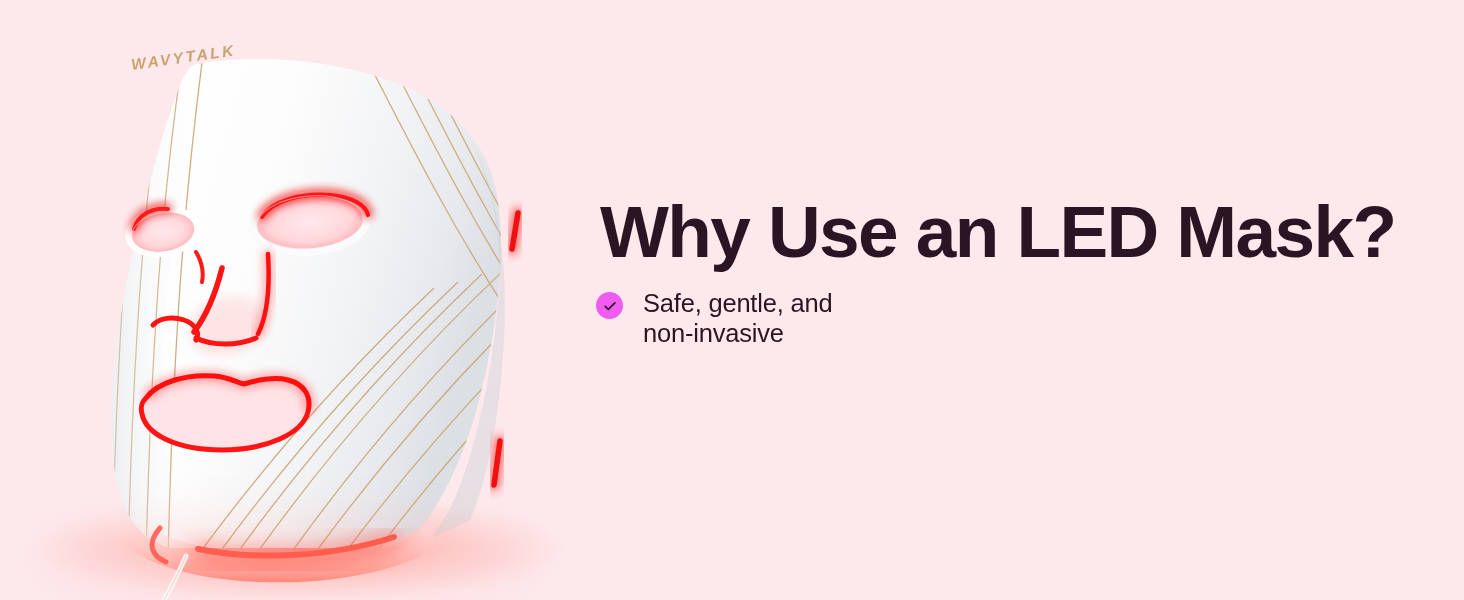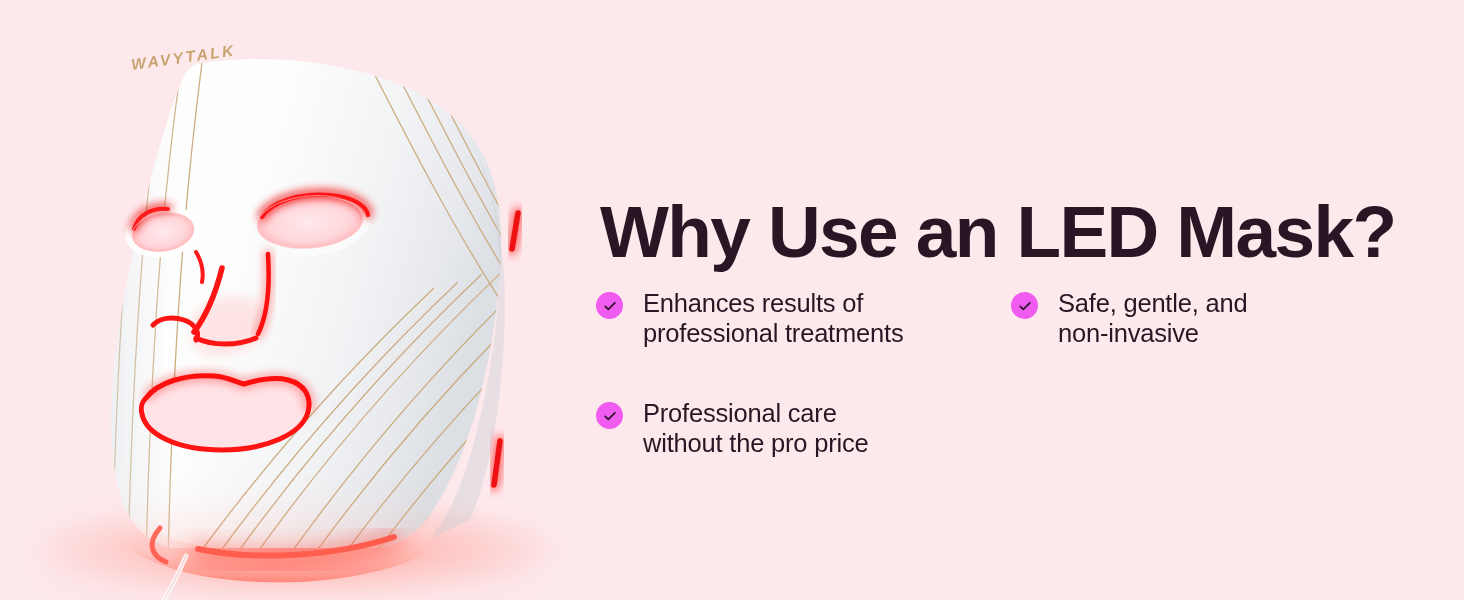--- a/index.html
+++ b/index.html
@@ -262,46 +262,28 @@
       <ellipse cx="290" cy="556" rx="250" ry="40" fill="#ff9a92" opacity="0.18" filter="url(#blurLg)"></ellipse>
     </svg>
   </div>
 
   <div id="copy">
 
     <h1 id="headline">Why Use an LED Mask?</h1>
 
     <div id="benefits">
 
-      <div class="benefit">
-        <span class="check-badge">
-          <svg viewBox="0 0 16 16" aria-hidden="true">
-            <path d="M3.2 8.3 L6.3 11.3 L12.9 4.8" fill="none" stroke="#2b1524" stroke-width="1.7" stroke-linecap="round" stroke-linejoin="round"></path>
-          </svg>
-        </span>
-        <span class="benefit-text">Enhances results of
-professional treatments</span>
-      </div>
 
       <div class="benefit">
         <span class="check-badge">
           <svg viewBox="0 0 16 16" aria-hidden="true">
             <path d="M3.2 8.3 L6.3 11.3 L12.9 4.8" fill="none" stroke="#2b1524" stroke-width="1.7" stroke-linecap="round" stroke-linejoin="round"></path>
           </svg>
         </span>
         <span class="benefit-text">Safe, gentle, and
 non-invasive</span>
       </div>
 
-      <div class="benefit">
-        <span class="check-badge">
-          <svg viewBox="0 0 16 16" aria-hidden="true">
-            <path d="M3.2 8.3 L6.3 11.3 L12.9 4.8" fill="none" stroke="#2b1524" stroke-width="1.7" stroke-linecap="round" stroke-linejoin="round"></path>
-          </svg>
-        </span>
-        <span class="benefit-text">Professional care
-without the pro price</span>
-      </div>
 
 
     </div>
   </div>
 </div>
 
 </body></html>

